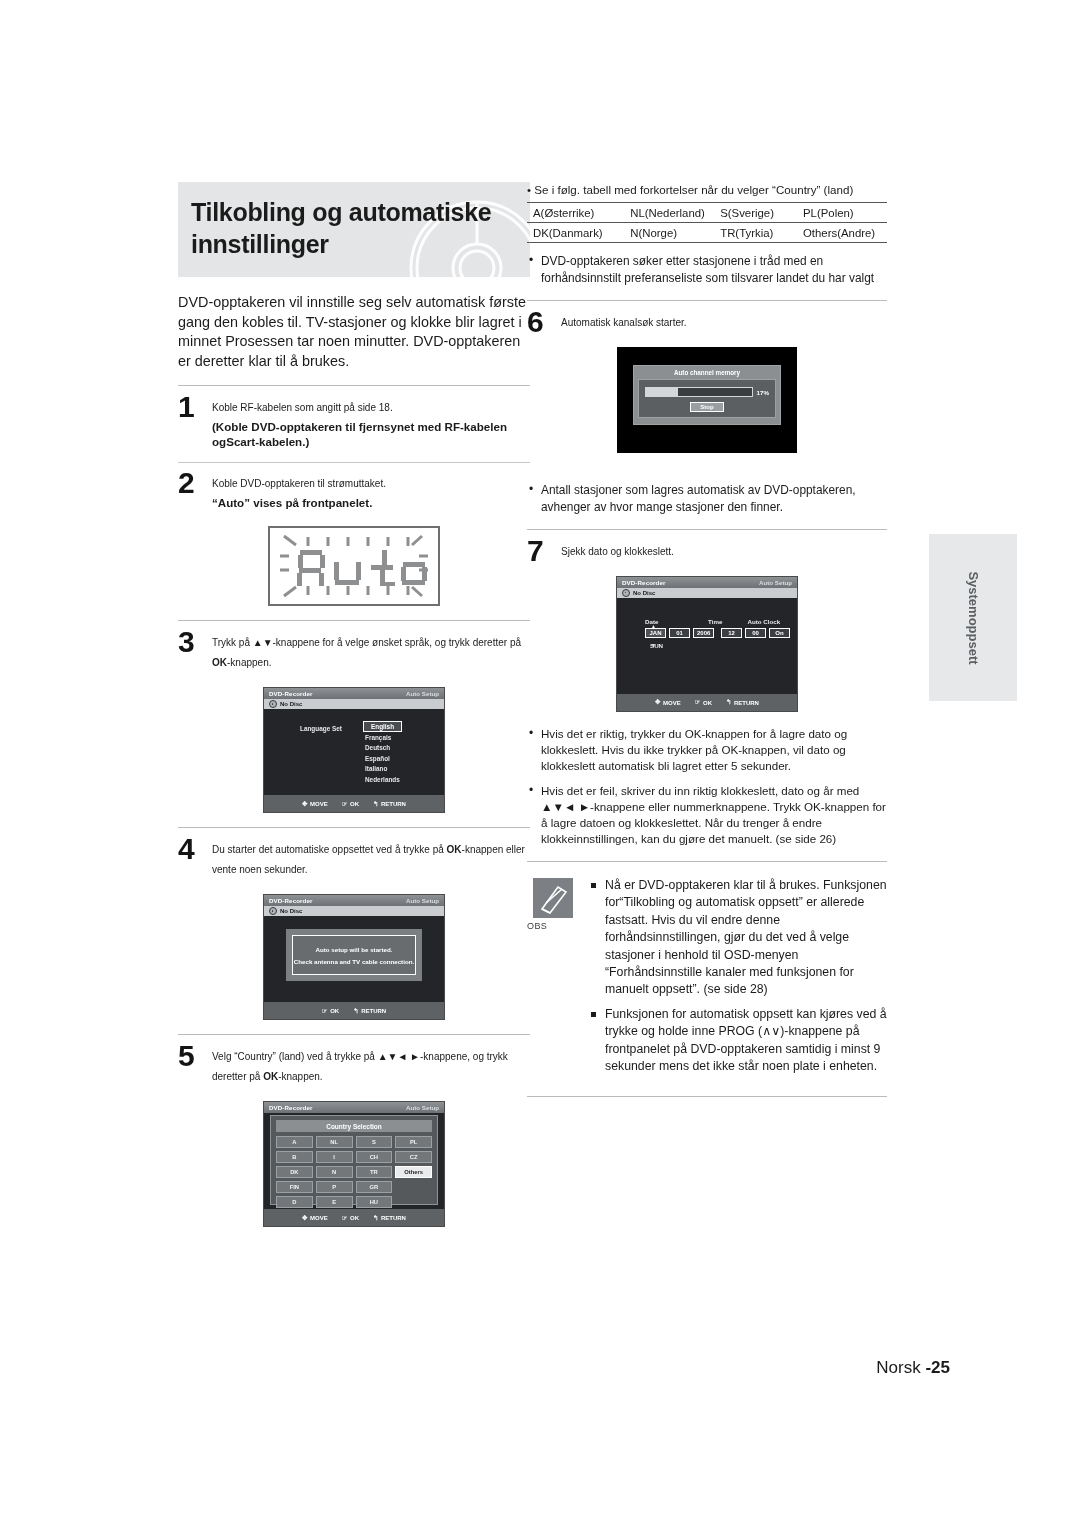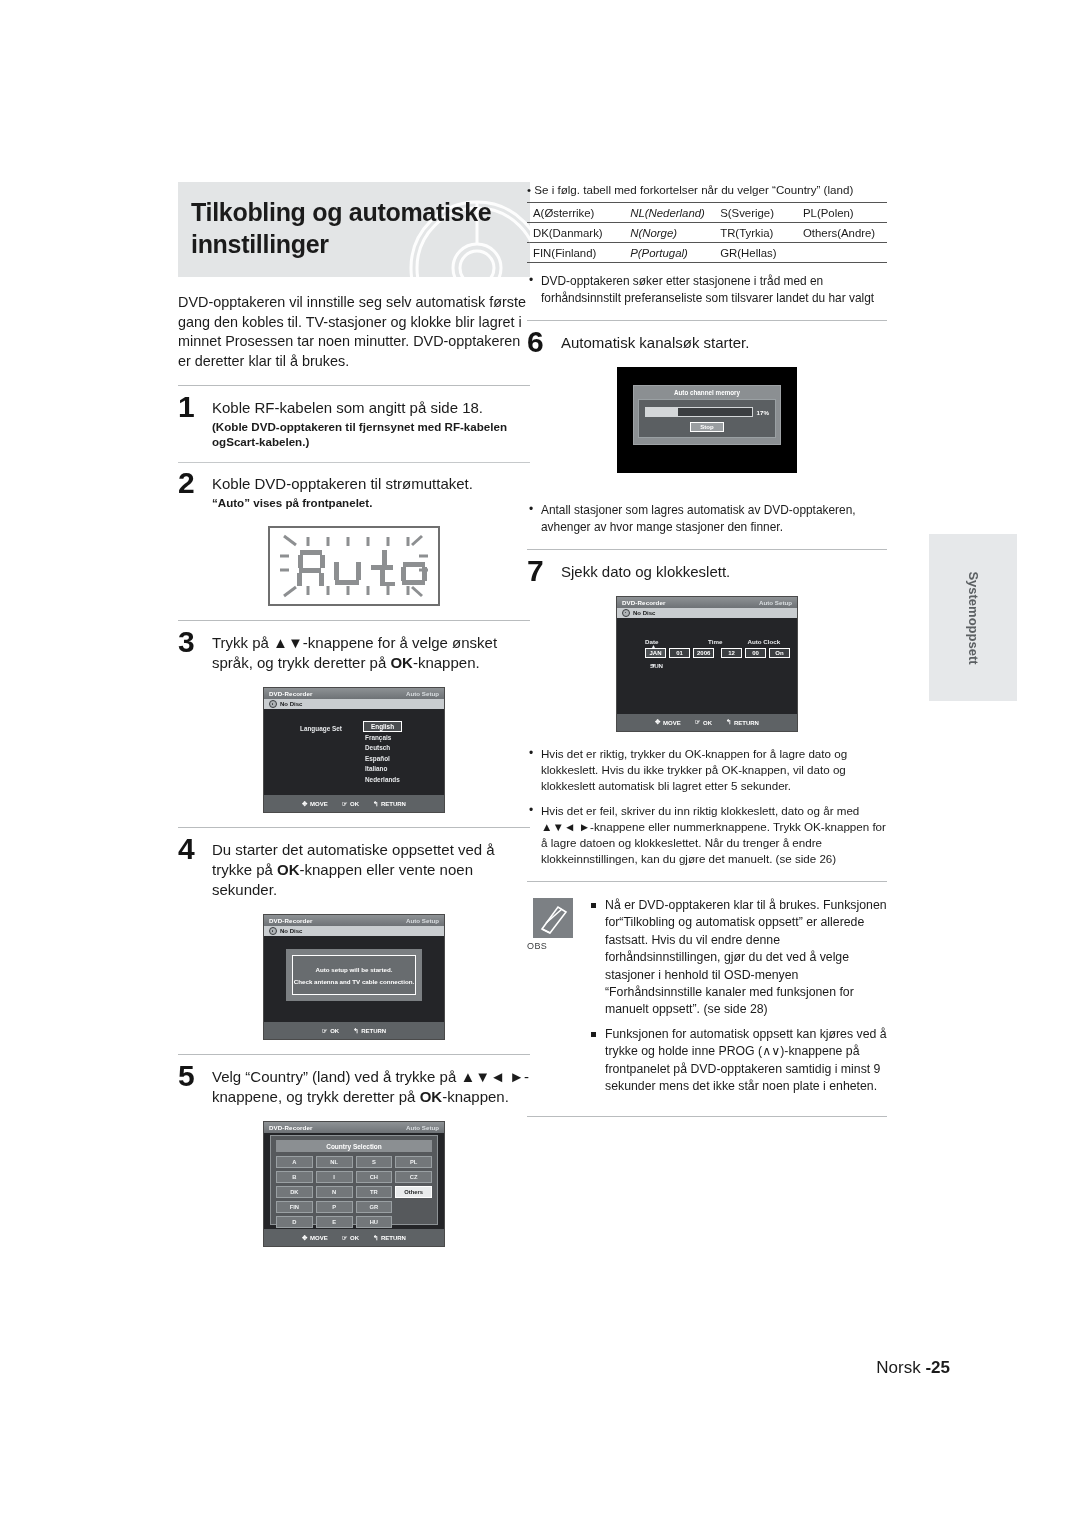--- a/index.html
+++ b/index.html
@@ -96,21 +96,21 @@
   .step .num {
     position: absolute;
     left: 0;
     top: -6px;
     font-size: 30px;
     font-weight: bold;
     line-height: 30px;
     color: #141414;
   }
   .step .title {
-    font-size: 15px;
+    font-size: 10px;
     line-height: 20px;
     color: #1b1b1b;
     margin: 0;
   }
   .step .sub {
     font-size: 11.6px;
     line-height: 15px;
     color: #1b1b1b;
     margin: 1px 0 0 0;
     font-weight: bold;
@@ -443,21 +443,21 @@
     font-size: 11.4px;
     color: #1b1b1b;
   }
   table.abbr td {
     border-top: 1px solid #555;
     border-bottom: 1px solid #555;
     padding: 3.5px 2px 3.5px 6px;
     white-space: nowrap;
   }
   table.abbr tr td:nth-child(1) { width: 27%; }
-  table.abbr tr td:nth-child(2) { width: 25%; font-style: italic; }
+  table.abbr tr td:nth-child(2) { width: 25%; }
   table.abbr tr td:nth-child(3) { width: 23%; }
   table.abbr tr td:nth-child(4) { width: 25%; }
 
   
   ul.bullets {
     margin: 10px 0 0 0;
     padding: 0;
     list-style: none;
   }
   ul.bullets > li {
@@ -814,26 +814,20 @@
           <td>A(Østerrike)</td>
           <td>NL(Nederland)</td>
           <td>S(Sverige)</td>
           <td>PL(Polen)</td>
         </tr>
         <tr>
           <td>DK(Danmark)</td>
           <td>N(Norge)</td>
           <td>TR(Tyrkia)</td>
           <td>Others(Andre)</td>
-        </tr>
-        <tr>
-          <td>FIN(Finland)</td>
-          <td>P(Portugal)</td>
-          <td>GR(Hellas)</td>
-          <td></td>
         </tr>
       </tbody>
     </table>
 
     <ul class="bullets">
       <li>DVD-opptakeren søker etter stasjonene i tråd med en forhåndsinnstilt preferanseliste som tilsvarer landet du har valgt</li>
     </ul>
 
     <hr class="rule">
 

